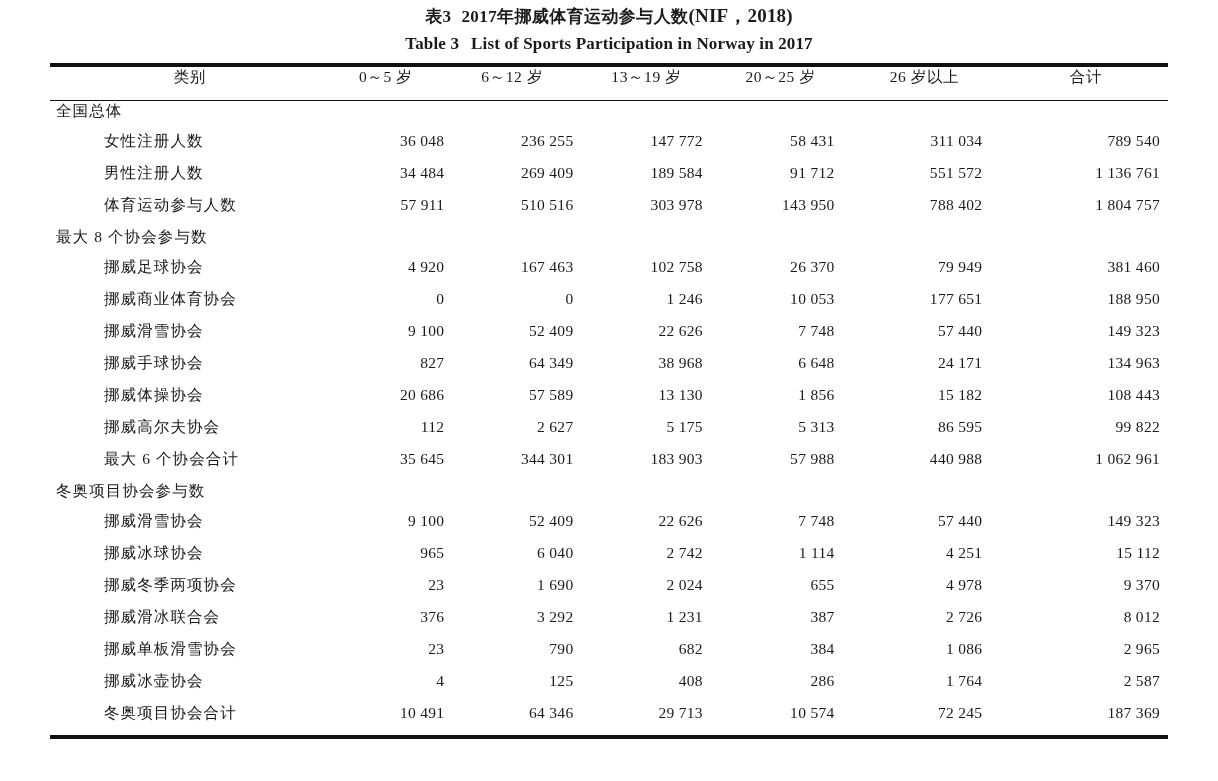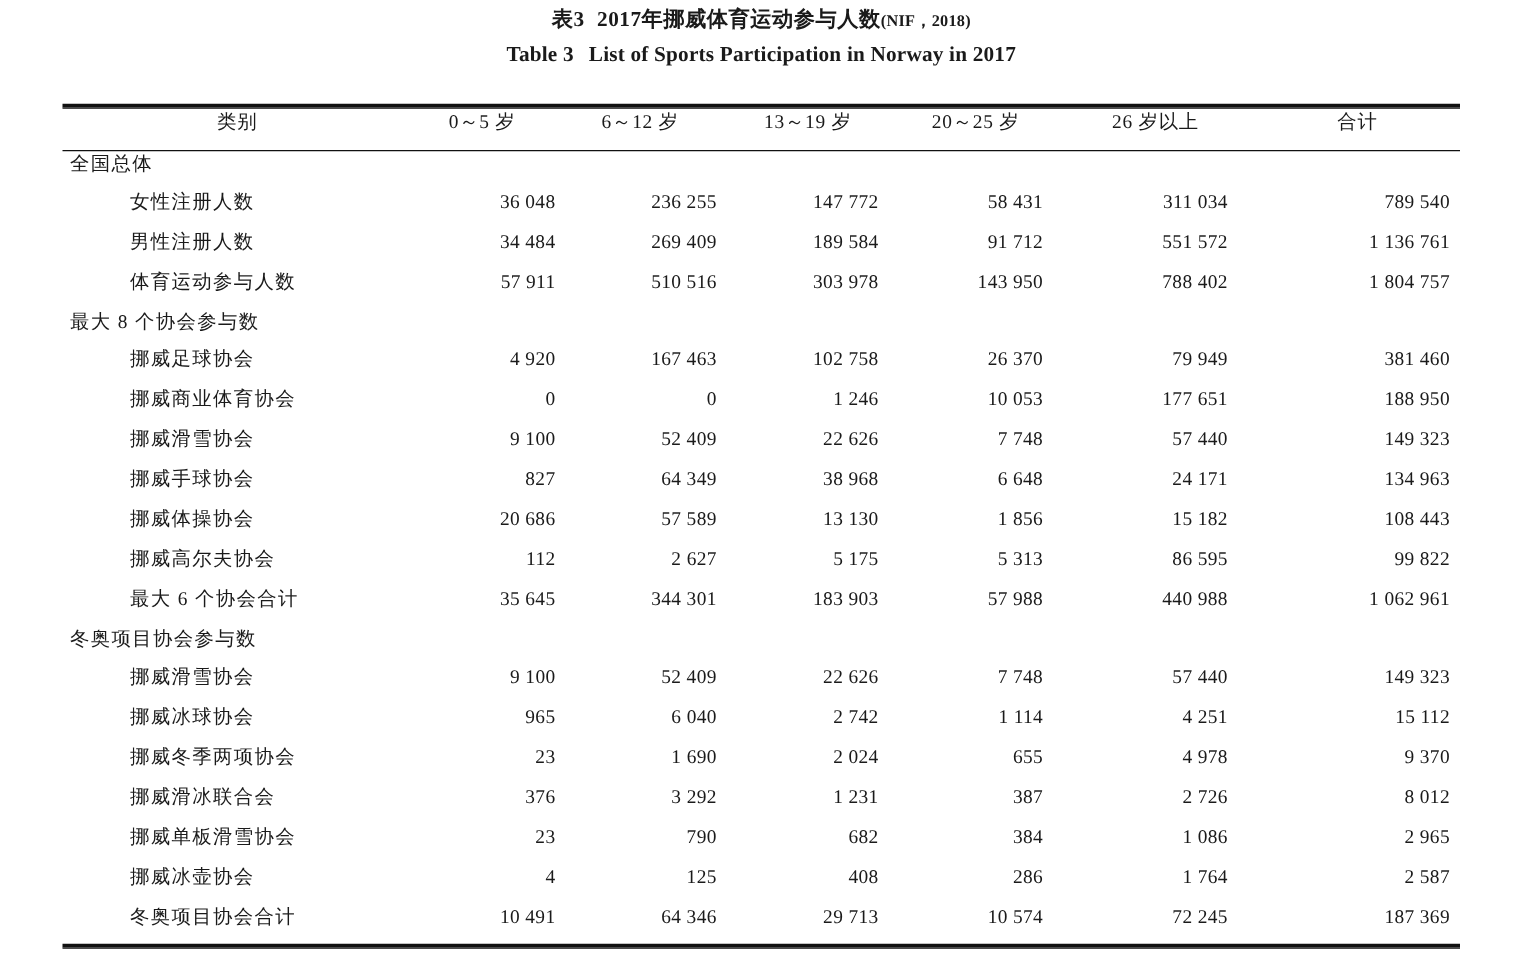--- a/index.html
+++ b/index.html
@@ -33,37 +33,37 @@
     font-weight: bold;
     line-height: 26px;
     letter-spacing: 0.4px;
     white-space: nowrap;
   }
   .caption-cn .cap-num {
     margin-right: 10px;
   }
   .caption-cn .cap-src {
     font-weight: bold;
-    font-size: 13px;
+    font-size: 19px;
     letter-spacing: 0.2px;
   }
   .caption-en {
     font-size: 17px;
     font-weight: bold;
     line-height: 28px;
     letter-spacing: 0.15px;
     white-space: nowrap;
   }
   .caption-en .cap-num {
     margin-right: 12px;
   }
 
   
   .table-wrap {
-    margin: 25px auto 0 auto;
+    margin: 5px auto 0 auto;
     width: 1118px;
   }
   table.tbl {
     width: 100%;
     border-collapse: collapse;
     font-size: 15.5px;
   }
   table.tbl td, table.tbl th {
     padding: 0;
     border: 0;

